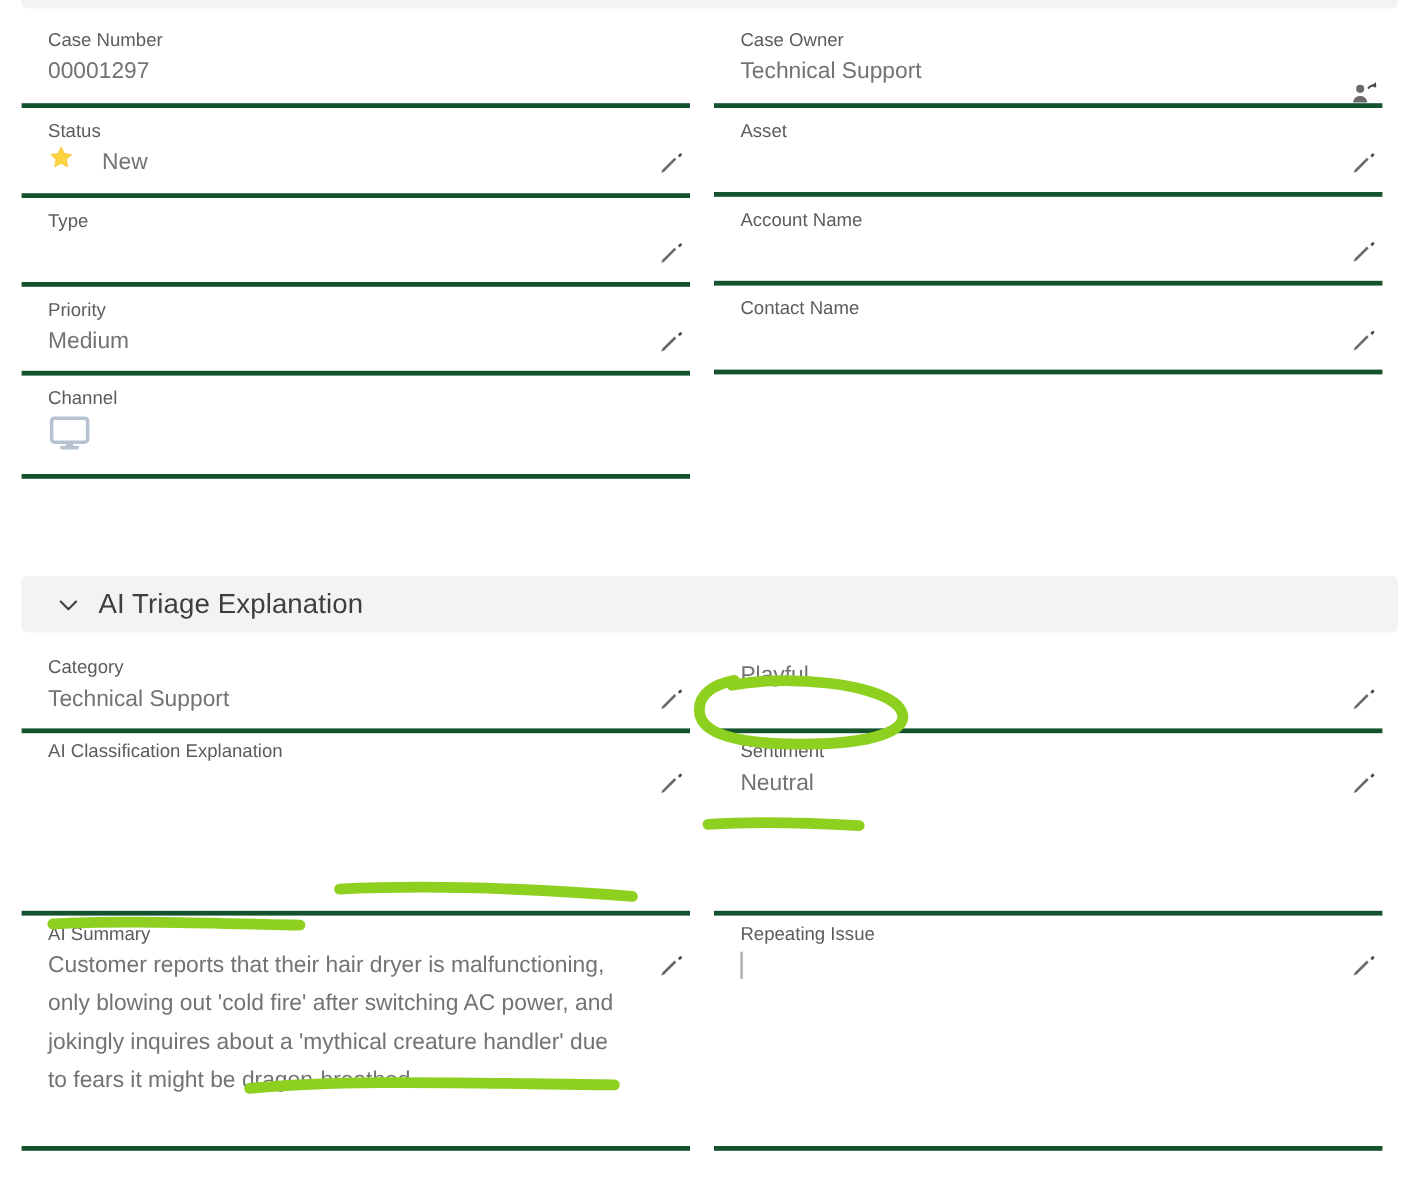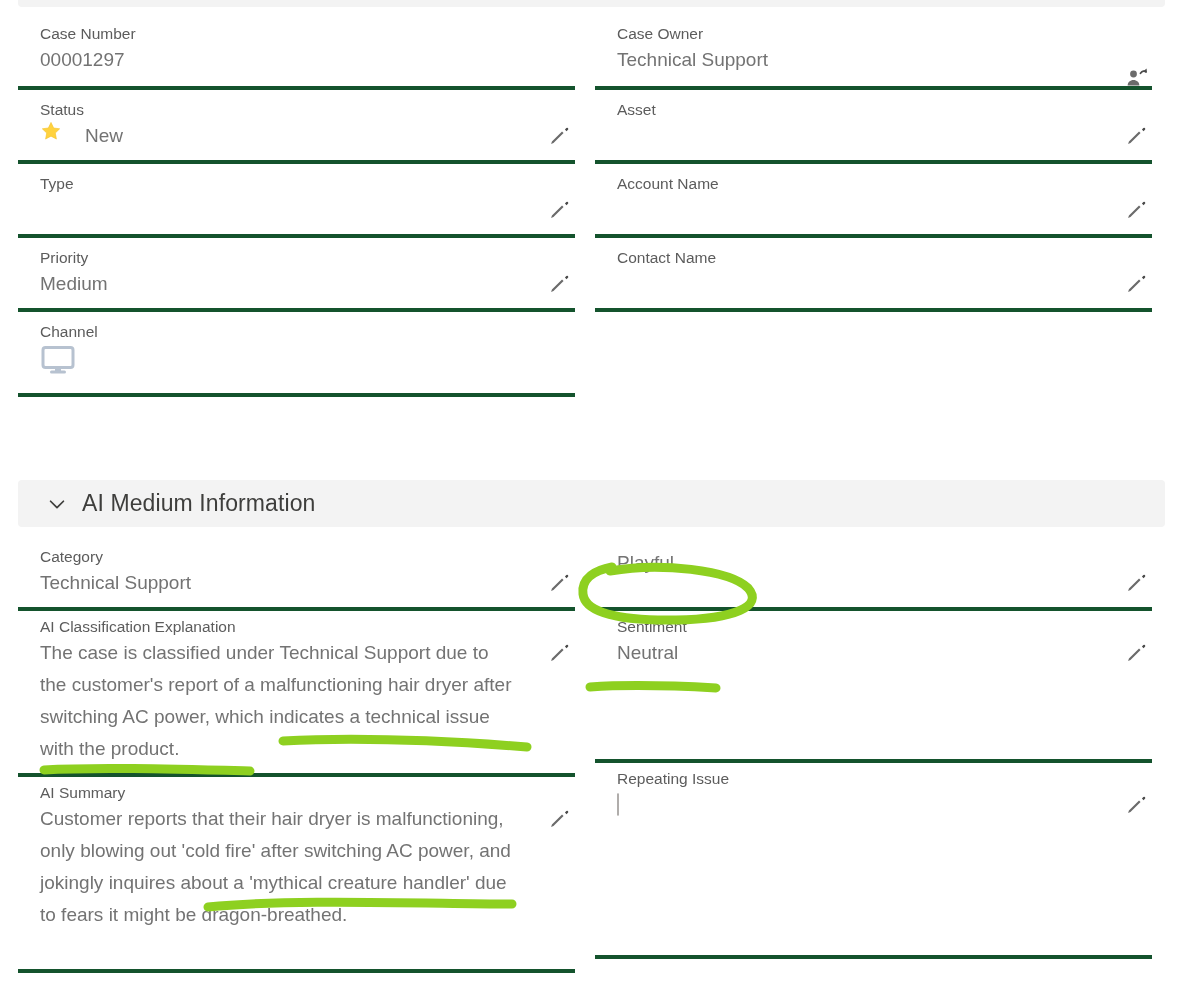--- a/index.html
+++ b/index.html
@@ -251,39 +251,38 @@
     </div>
   </div>
 </div>
 
 <div class="section-header">
   <span class="chev">
     <svg width="22" height="22" viewBox="0 0 24 24" fill="none" stroke="#3e3e3c" stroke-width="1.9" stroke-linecap="round" stroke-linejoin="round">
       <polyline points="5,9 12,16 19,9"></polyline>
     </svg>
   </span>
-  <span class="section-title">AI Medium Information</span>
+  <span class="section-title">AI Triage Explanation</span>
 </div>
 
 <div class="col col-left" style="top:543px;">
 
   <div class="field" style="min-height:68px;padding-top:4px;">
     <div class="field-label">Category</div>
     <div class="field-value">Technical Support</div>
     <div class="field-action" title="Edit Category" style="top:26px;">
       <svg width="22" height="22" viewBox="0 0 24 24" fill="#6b6b6b">
         <path d="M3.2 19.1l-.9 2.6 2.6-.9 11-11-1.7-1.7-11 11z"></path>
         <path d="M17.4 6.1l1.7 1.7 1.6-1.6a1.2 1.2 0 000-1.7l-.1-.1a1.2 1.2 0 00-1.7 0l-1.5 1.7z" fill="#4a4a4a"></path>
       </svg>
     </div>
   </div>
 
   <div class="field" style="min-height:152px;padding-top:6px;padding-right:56px;">
     <div class="field-label">AI Classification Explanation</div>
-    <div class="field-value multiline">The case is classified under Technical Support due to the customer's report of a malfunctioning hair dryer after switching AC power, which indicates a technical issue with the product.</div>
     <div class="field-action" title="Edit AI Classification Explanation" style="top:28px;">
       <svg width="22" height="22" viewBox="0 0 24 24" fill="#6b6b6b">
         <path d="M3.2 19.1l-.9 2.6 2.6-.9 11-11-1.7-1.7-11 11z"></path>
         <path d="M17.4 6.1l1.7 1.7 1.6-1.6a1.2 1.2 0 000-1.7l-.1-.1a1.2 1.2 0 00-1.7 0l-1.5 1.7z" fill="#4a4a4a"></path>
       </svg>
     </div>
   </div>
 
   <div class="field" style="min-height:196px;padding-top:6px;padding-right:56px;">
     <div class="field-label">AI Summary</div>

